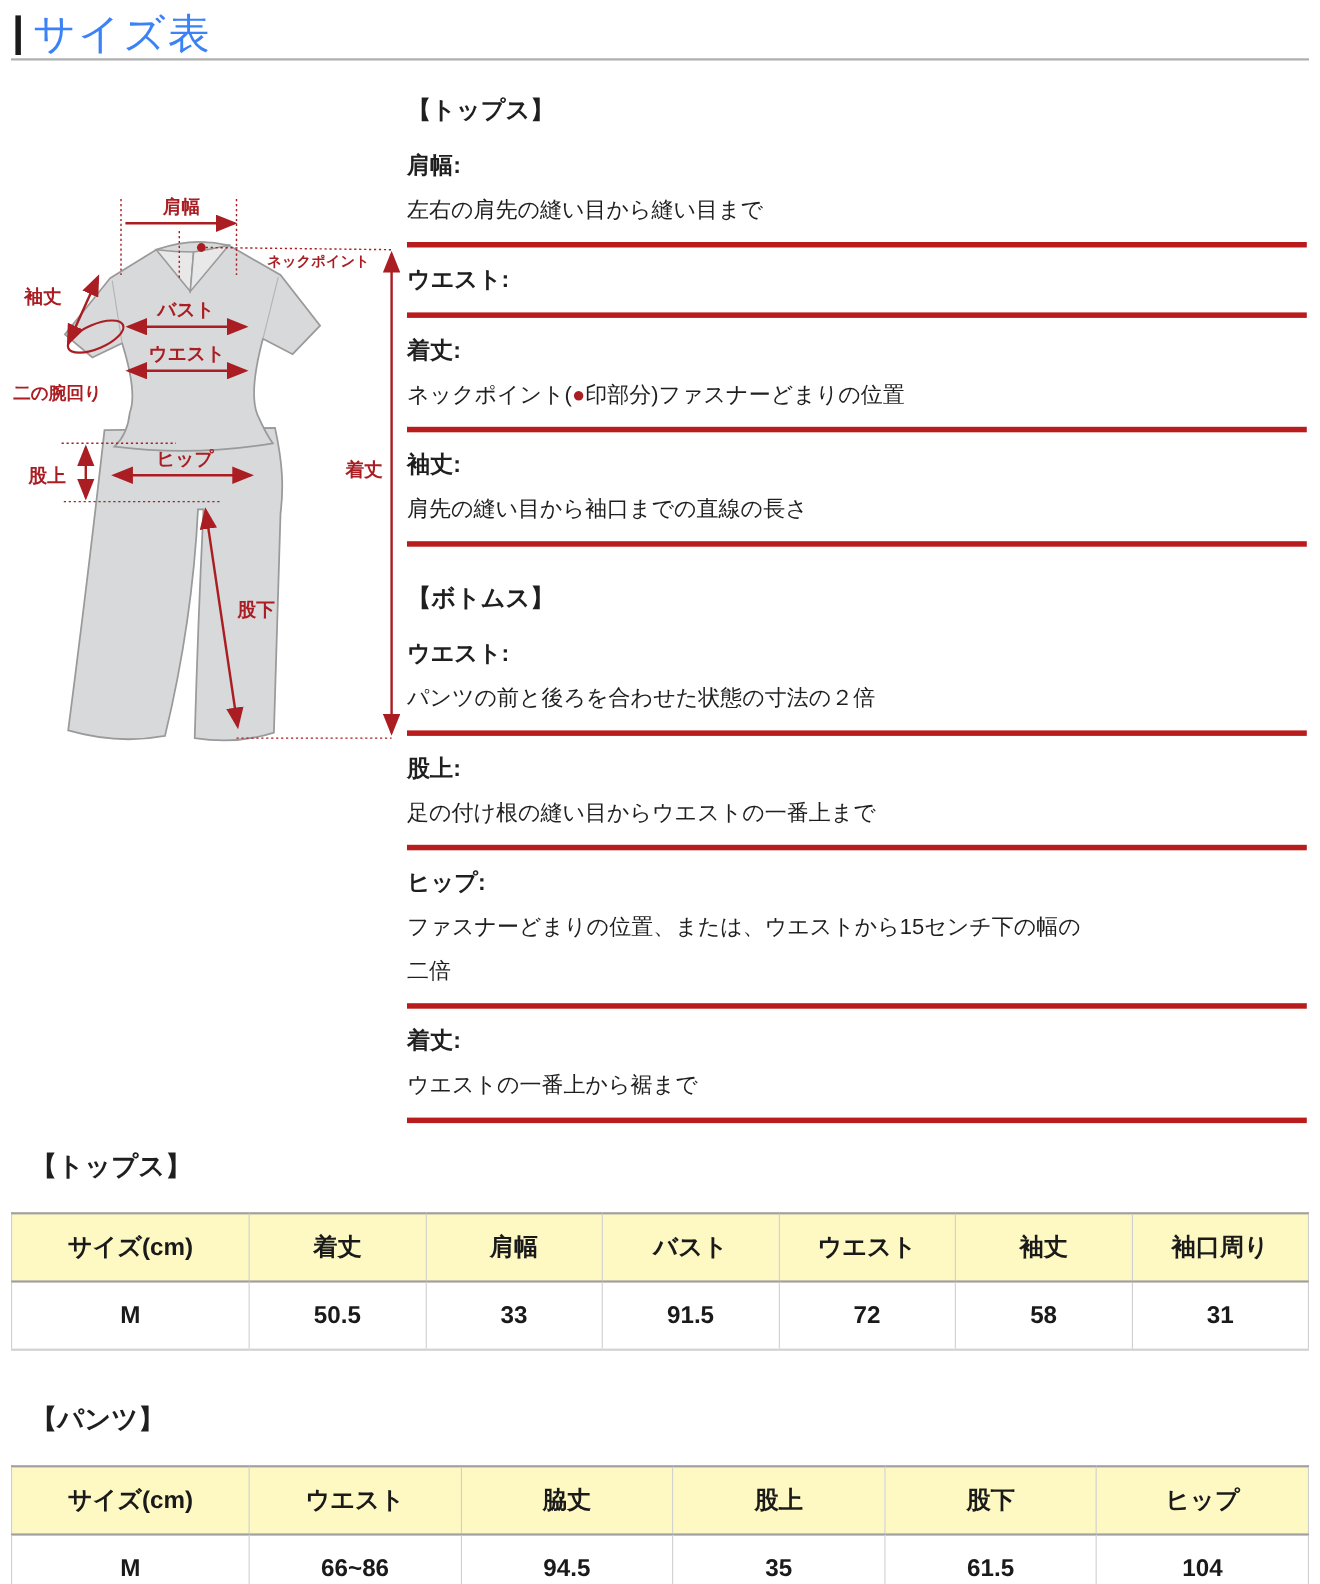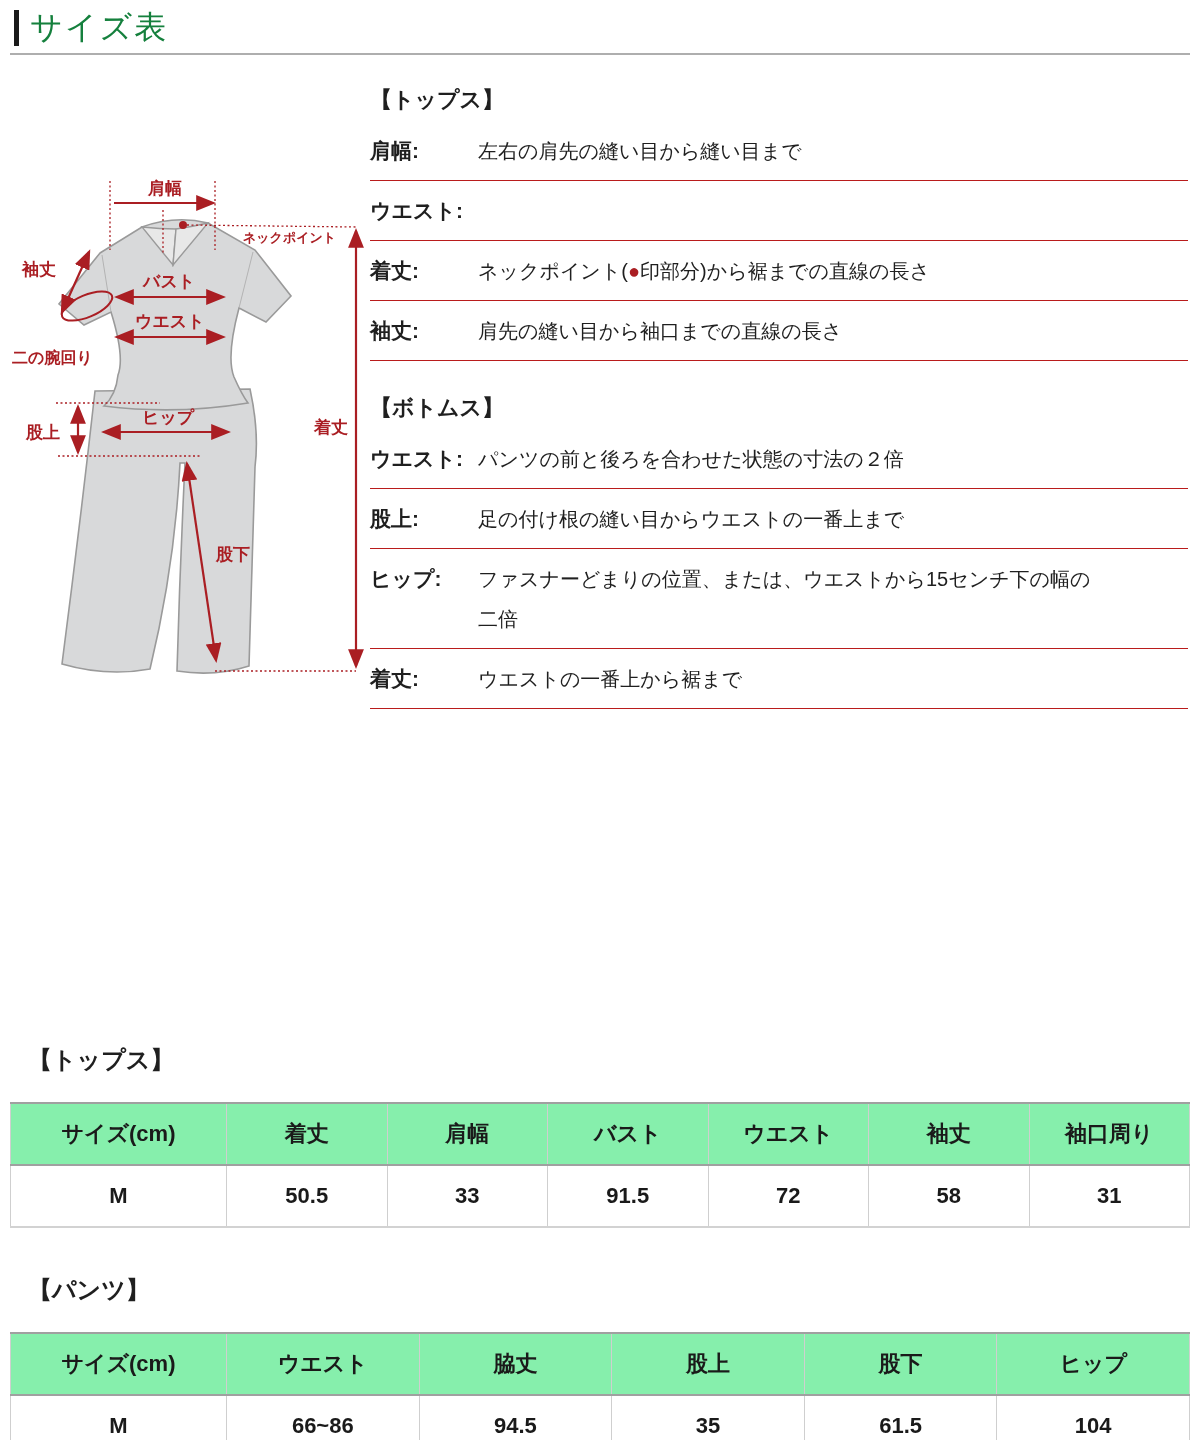--- a/index.html
+++ b/index.html
@@ -4,46 +4,46 @@
 <style>
   * { margin:0; padding:0; box-sizing:border-box; }
   html,body { background:#fff; }
   body {
     width:1200px; height:1440px; position:relative; overflow:hidden;
     font-family:"Liberation Sans","DejaVu Sans",sans-serif; color:#222;
   }
   
   .title-row { position:absolute; top:6px; left:14px; display:flex; align-items:center; }
   .title-bar { width:5px; height:36px; background:#1a1a1a; margin-right:11px; }
-  .page-title { font-size:32px; font-weight:400; color:#15803d; letter-spacing:2px; }
+  .page-title { font-size:38px; font-weight:400; color:#3b82f6; letter-spacing:2px; }
   .title-hr { position:absolute; top:53px; left:10px; width:1180px; height:0; border-top:2px solid #aeaeae; }
 
   
   .diagram-wrap { position:absolute; left:10px; top:165px; width:360px; height:570px; }
   .diagram-label { font-weight:bold; }
 
   
   .defs { position:absolute; left:370px; top:85px; width:818px; }
   .defs-header { font-size:22px; font-weight:bold; color:#1f1f1f; margin-bottom:6px; }
   .defs-header.bottoms { margin-top:32px;font-family:Liberation Serif, serif; }
-  .def-row { display:flex; padding:10px 0 9px 0; border-bottom:1px solid #b91c1c; }
+  .def-row { display:flex; padding:10px 0 9px 0; border-bottom:5px solid #b91c1c;flex-direction:column; }
   .def-term { width:108px; flex-shrink:0; font-size:21px; font-weight:bold; line-height:40px; color:#1f1f1f; }
   .def-desc { flex:1; font-size:20px; line-height:40px; color:#1f1f1f; white-space:pre-line; }
   .red-dot { color:#aa1e23; }
 
   
   .tbl-title { position:absolute; left:28px; font-size:24px; font-weight:bold; color:#1f1f1f; }
   .tbl-title.tops { top:1044px; }
   .tbl-title.pants { top:1274px; }
   .size-table { position:absolute; left:10px; width:1180px; border-collapse:collapse; table-layout:fixed;
                 border-left:1px solid #cfcfcf; border-right:1px solid #cfcfcf; }
   .size-table.tops { top:1102px; }
   .size-table.pants { top:1332px; }
   .size-table thead th {
-    background:#86efac; font-size:22px; font-weight:bold; height:62px; text-align:center;
+    background:#fef9c3; font-size:22px; font-weight:bold; height:62px; text-align:center;
     border-top:2px solid #a0a0a0; border-bottom:2px solid #a0a0a0;
     border-left:1px solid #cfcfcf; border-right:1px solid #cfcfcf; color:#1a1a1a;
   }
   .size-table tbody td {
     background:#fff; font-size:22px; height:62px; text-align:center;
     border-bottom:2px solid #d2d2d2; border-left:1px solid #cfcfcf; border-right:1px solid #cfcfcf; color:#1a1a1a;font-weight:bold;
   }
   .size-table tbody td.rowhead { font-weight:bold; }
 </style>
 </head>
@@ -133,21 +133,21 @@
 
   <div class="def-row">
     <div class="def-term">肩幅:</div>
     <div class="def-desc">左右の肩先の縫い目から縫い目まで</div>
   </div>
   <div class="def-row">
     <div class="def-term">ウエスト:</div>
   </div>
   <div class="def-row">
     <div class="def-term">着丈:</div>
-    <div class="def-desc"><span>ネックポイント(</span><span class="red-dot">●</span><span>印部分)から裾までの直線の長さ</span></div>
+    <div class="def-desc"><span>ネックポイント(</span><span class="red-dot">●</span><span>印部分)ファスナーどまりの位置</span></div>
   </div>
   <div class="def-row">
     <div class="def-term">袖丈:</div>
     <div class="def-desc">肩先の縫い目から袖口までの直線の長さ</div>
   </div>
 
   <div class="defs-header bottoms">【ボトムス】</div>
 
   <div class="def-row">
     <div class="def-term">ウエスト:</div>

